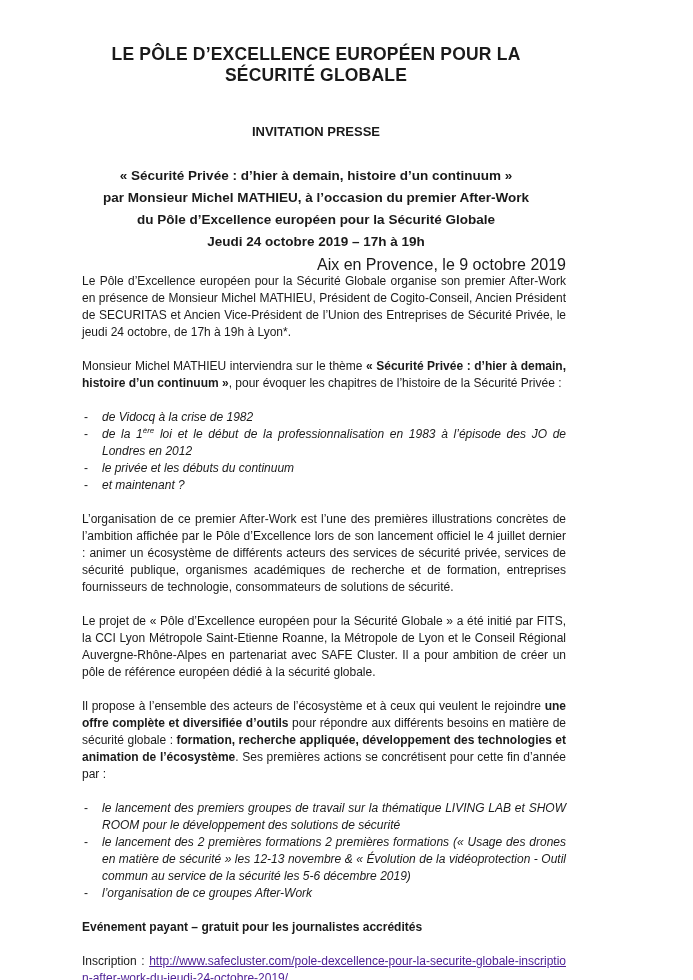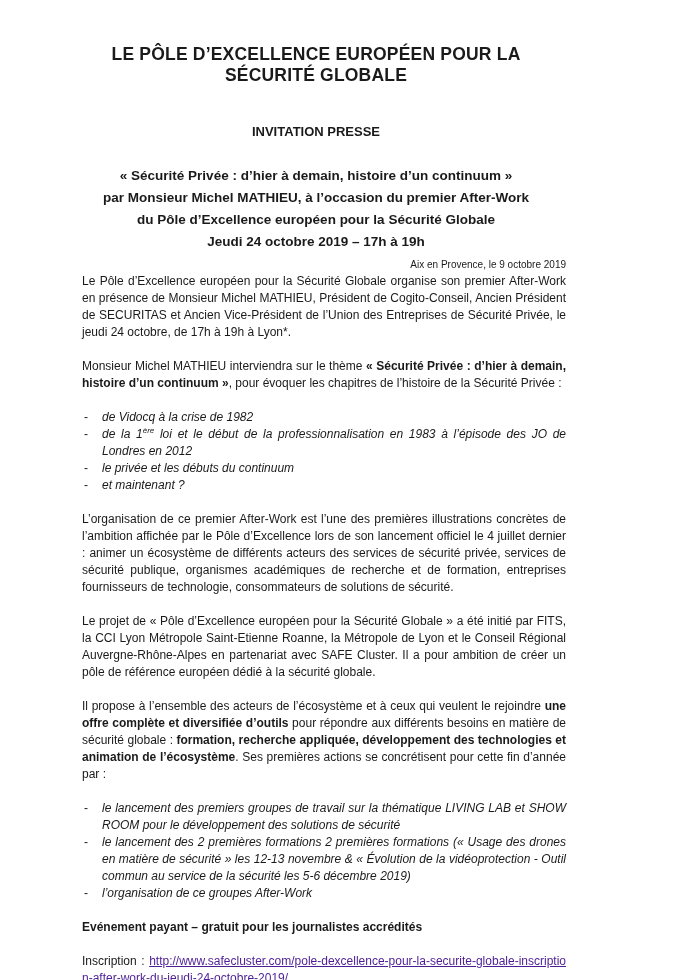--- a/index.html
+++ b/index.html
@@ -28,21 +28,21 @@
   }
   .event-header {
     margin-top: 26px;
     text-align: center;
     font-weight: bold;
     font-size: 13.5px;
     line-height: 22px;
   }
   .dateline {
     text-align: right;
-    font-size: 10px;
+    font-size: 16px;
     margin-top: 4px;
     line-height: 16px;
   }
   .body-text {
     font-size: 12px;
     line-height: 17px;
     text-align: justify;
   }
   p.para { margin: 0 0 17px 16px; }
   .first-para { margin-top: 28px; }

